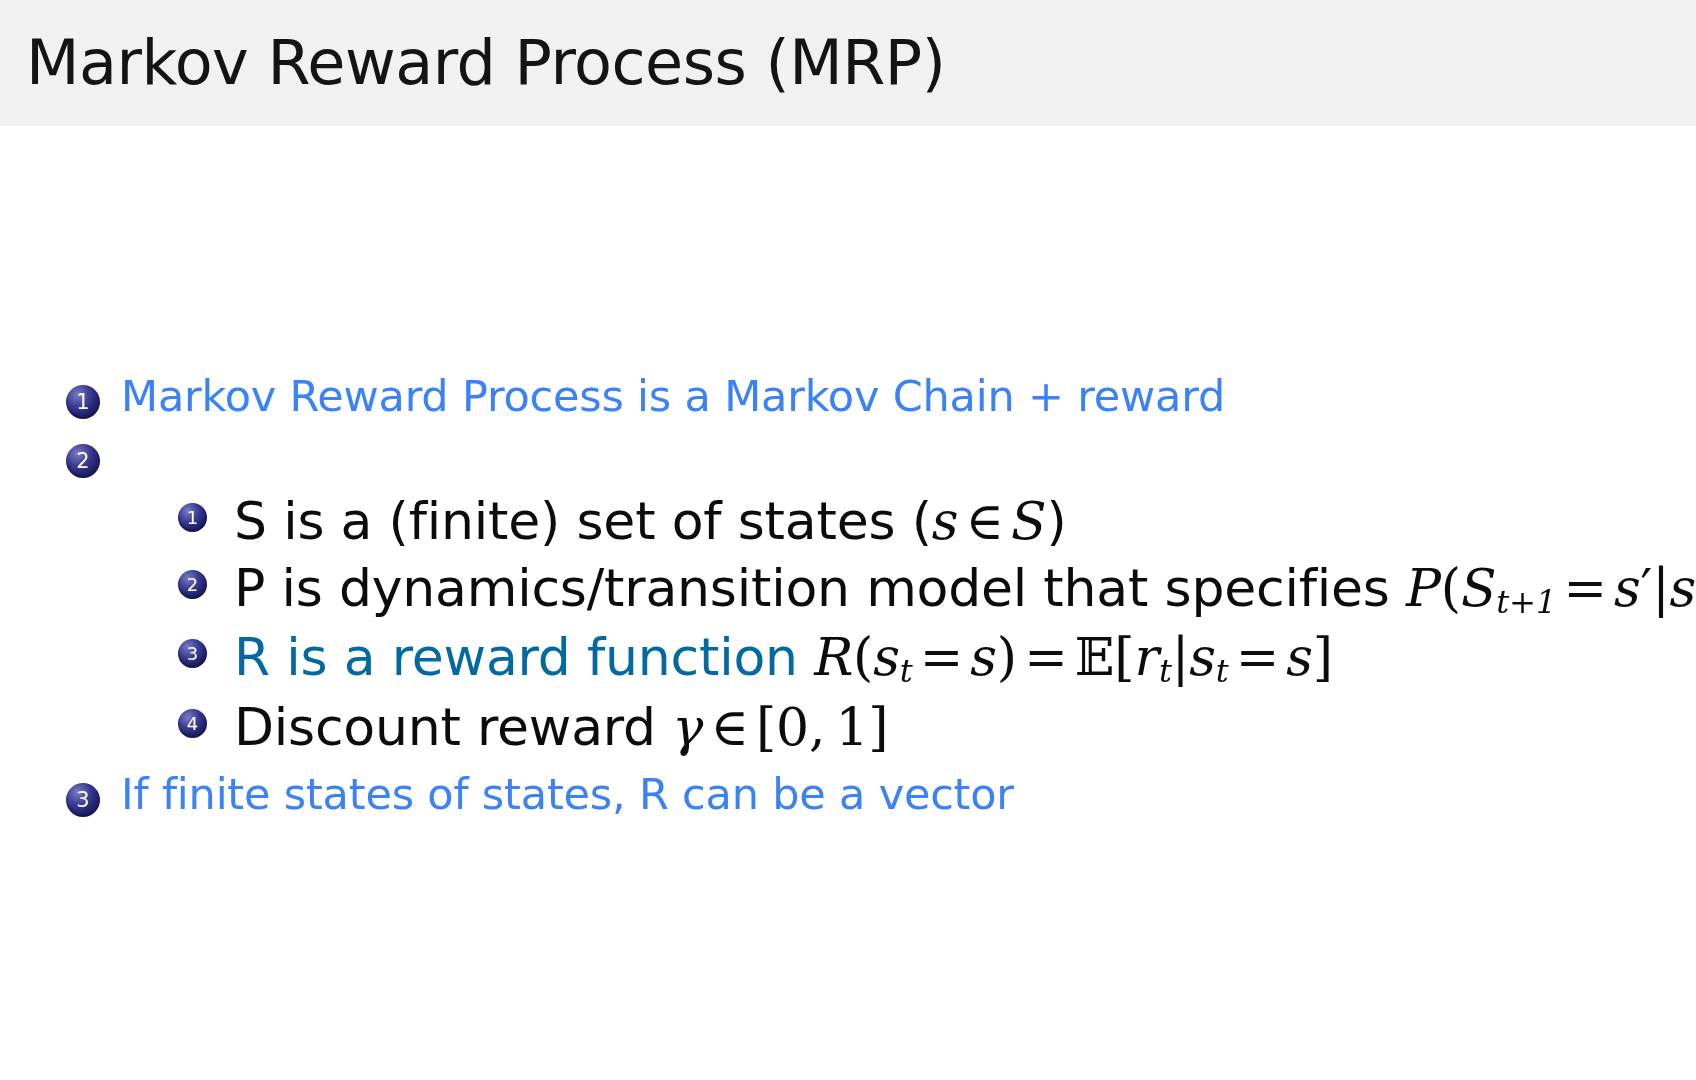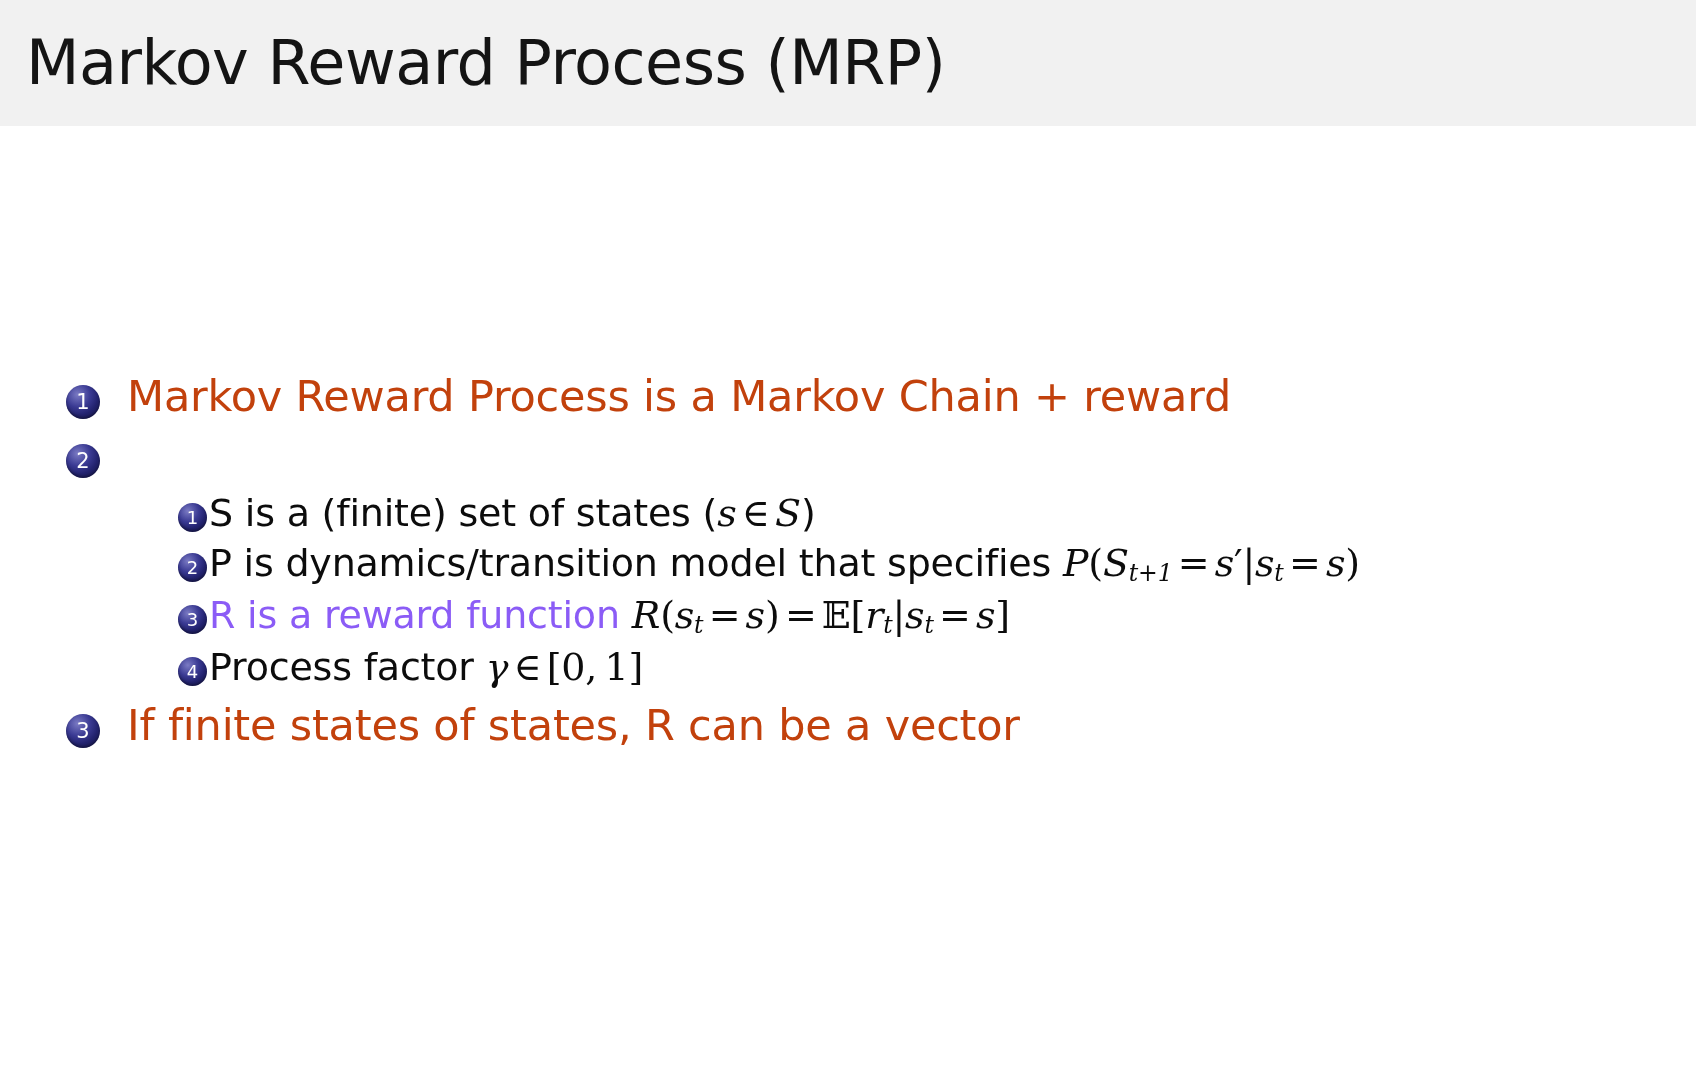--- a/index.html
+++ b/index.html
@@ -60,42 +60,42 @@
 
   .item-l1 {
     display: flex;
     align-items: flex-start;
     margin-bottom: 7px;
     padding-left: 66px;
   }
   .item-l1 .text {
     font-size: 43px;
     line-height: 1.2;
-    color: #c2410c;
-    margin-left: 27px;
+    color: #3b82f6;
+    margin-left: 21px;
     white-space: nowrap;
     font-weight: 400;
     letter-spacing: -0.2px;
   }
 
   .sublist {
     margin-top: 12px;
     margin-bottom: 10px;
   }
   .item-l2 {
     display: flex;
     align-items: flex-start;
     margin-bottom: 4px;
     padding-left: 178px;
   }
   .item-l2 .text {
-    font-size: 38px;
+    font-size: 52px;
     line-height: 1.22;
     color: #0c0c0c;
-    margin-left: 2px;
+    margin-left: 27px;
     white-space: nowrap;
     font-weight: 400;
     letter-spacing: -0.2px;
   }
 
   
   .bullet {
     flex: 0 0 auto;
     border-radius: 50%;
     color: #ffffff;
@@ -136,21 +136,21 @@
     font-style: normal;
   }
   sub {
     font-size: 0.62em;
     vertical-align: -0.22em;
     font-family: "DejaVu Serif", serif;
     font-style: italic;
     text-align: right;
   }
   .red {
-    color: #8b5cf6;
+    color: #0369a1;
   }
   .op {
     padding: 0 0.14em;
   }
 </style>
 </head>
 <body>
 
 <div class="slide">
 
@@ -189,21 +189,21 @@
         <div class="item-l2">
           <span class="bullet lvl2">3</span>
           <span class="text">
             <span class="red">R is a reward function</span>&nbsp;<span class="mathsym"><span class="mathit">R</span>(<span class="mathit">s</span><sub>t</sub><span class="op">=</span><span class="mathit">s</span>)<span class="op">=</span><span class="bb">𝔼</span>[<span class="mathit">r</span><sub>t</sub>|<span class="mathit">s</span><sub>t</sub><span class="op">=</span><span class="mathit">s</span>]</span>
           </span>
         </div>
 
         <div class="item-l2">
           <span class="bullet lvl2">4</span>
           <span class="text">
-            <span>Process factor </span><span class="mathsym"><span class="mathit">γ</span><span class="op">∈</span>[0, 1]</span>
+            <span>Discount reward </span><span class="mathsym"><span class="mathit">γ</span><span class="op">∈</span>[0, 1]</span>
           </span>
         </div>
 
       </div>
 
       <div class="item-l1">
         <span class="bullet lvl1">3</span>
         <span class="text">If finite states of states, R can be a vector</span>
       </div>
 

